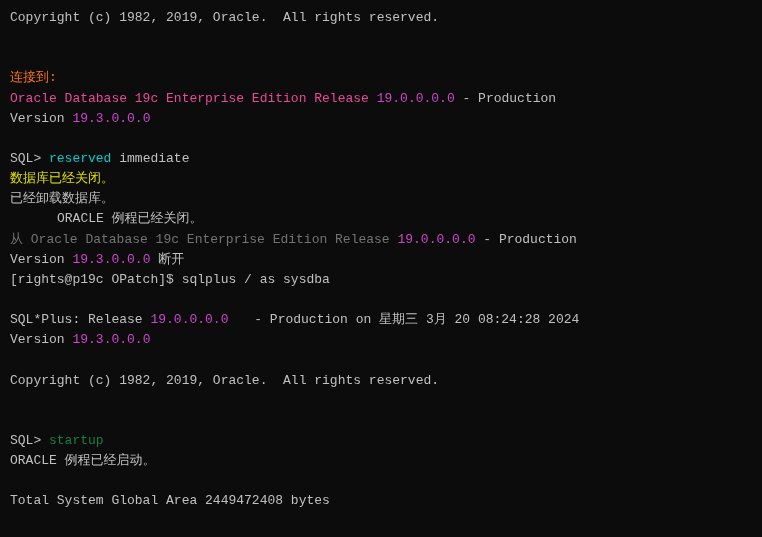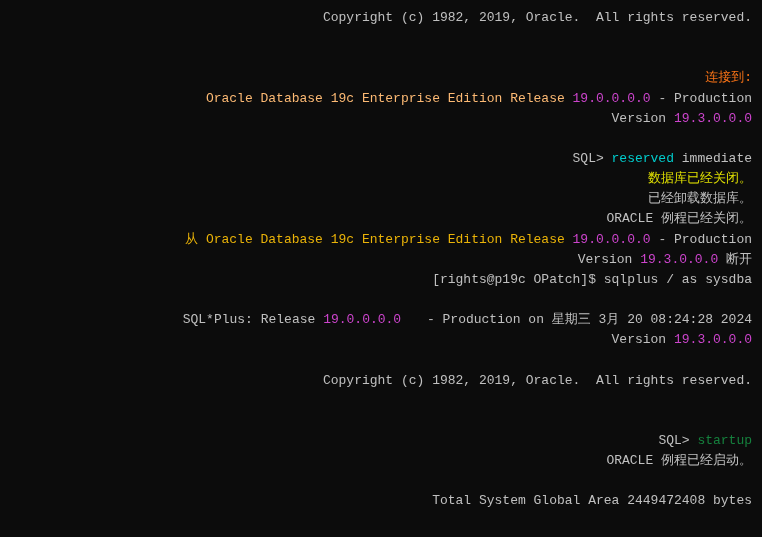--- a/index.html
+++ b/index.html
@@ -17,39 +17,38 @@
       line-height: 1.55;
       padding: 8px 10px;
       color: #c0c0c0;
     }
     .terminal {
       width: 100%;
       height: 100%;
     }
     .line {
       white-space: pre;
-      text-align: right;
     }
   </style>
 </head>
 <body>
 
 <div class="terminal">
 <div class="line" style="color: rgb(192, 192, 192);">Copyright (c) 1982, 2019, Oracle.  All rights reserved.</div>
     <div class="line" style="color: rgb(192, 192, 192);">&nbsp;</div>
     <div class="line" style="color: rgb(192, 192, 192);">&nbsp;</div>
     <div class="line" style="color: #f97316;">连接到:</div>
-    <div class="line"><span style="color: #fdba74;">Oracle Database 19c Enterprise Edition Release </span><span style="color: rgb(204, 68, 204);">19.0.0.0.0</span><span style="color: rgb(192, 192, 192);"> - Production</span></div>
+    <div class="line"><span style="color: #ec4899;">Oracle Database 19c Enterprise Edition Release </span><span style="color: rgb(204, 68, 204);">19.0.0.0.0</span><span style="color: rgb(192, 192, 192);"> - Production</span></div>
     <div class="line"><span style="color: rgb(192, 192, 192);">Version </span><span style="color: rgb(204, 68, 204);">19.3.0.0.0</span></div>
     <div class="line" style="color: rgb(192, 192, 192);">&nbsp;</div>
     <div class="line"><span style="color: rgb(192, 192, 192);">SQL&gt; </span><span style="color: rgb(0, 204, 204);">reserved</span><span style="color: rgb(192, 192, 192);"> immediate</span></div>
     <div class="line" style="color: rgb(224, 224, 0);">数据库已经关闭。</div>
     <div class="line" style="color: rgb(192, 192, 192);">已经卸载数据库。</div>
-    <div class="line" style="color: rgb(192, 192, 192);">ORACLE 例程已经关闭。</div>
-    <div class="line"><span style="color: #eab308;">从 Oracle Database 19c Enterprise Edition Release </span><span style="color: rgb(204, 68, 204);">19.0.0.0.0</span><span style="color: rgb(192, 192, 192);"> - Production</span></div>
+    <div class="line" style="color: rgb(192, 192, 192); margin-left: 47px;">ORACLE 例程已经关闭。</div>
+    <div class="line"><span style="color: #737373;">从 Oracle Database 19c Enterprise Edition Release </span><span style="color: rgb(204, 68, 204);">19.0.0.0.0</span><span style="color: rgb(192, 192, 192);"> - Production</span></div>
     <div class="line"><span style="color: rgb(192, 192, 192);">Version </span><span style="color: rgb(204, 68, 204);">19.3.0.0.0</span><span style="color: rgb(192, 192, 192);"> 断开</span></div>
     <div class="line" style="color: rgb(192, 192, 192);">[rights@p19c OPatch]$ sqlplus / as sysdba</div>
     <div class="line" style="color: rgb(192, 192, 192);">&nbsp;</div>
     <div class="line"><span style="color: rgb(192, 192, 192);">SQL*Plus: Release </span><span style="color: rgb(204, 68, 204);">19.0.0.0.0</span><span style="color: rgb(192, 192, 192); padding-left: 18px;"> - Production on 星期三 3月 20 08:24:28 2024</span></div>
     <div class="line"><span style="color: rgb(192, 192, 192);">Version </span><span style="color: rgb(204, 68, 204);">19.3.0.0.0</span></div>
     <div class="line" style="color: rgb(192, 192, 192);">&nbsp;</div>
     <div class="line" style="color: rgb(192, 192, 192);">Copyright (c) 1982, 2019, Oracle.  All rights reserved.</div>
     <div class="line" style="color: rgb(192, 192, 192);">&nbsp;</div>
     <div class="line" style="color: rgb(192, 192, 192);">&nbsp;</div>
     <div class="line"><span style="color: rgb(192, 192, 192);">SQL&gt; </span><span style="color: #15803d;">startup</span></div>

